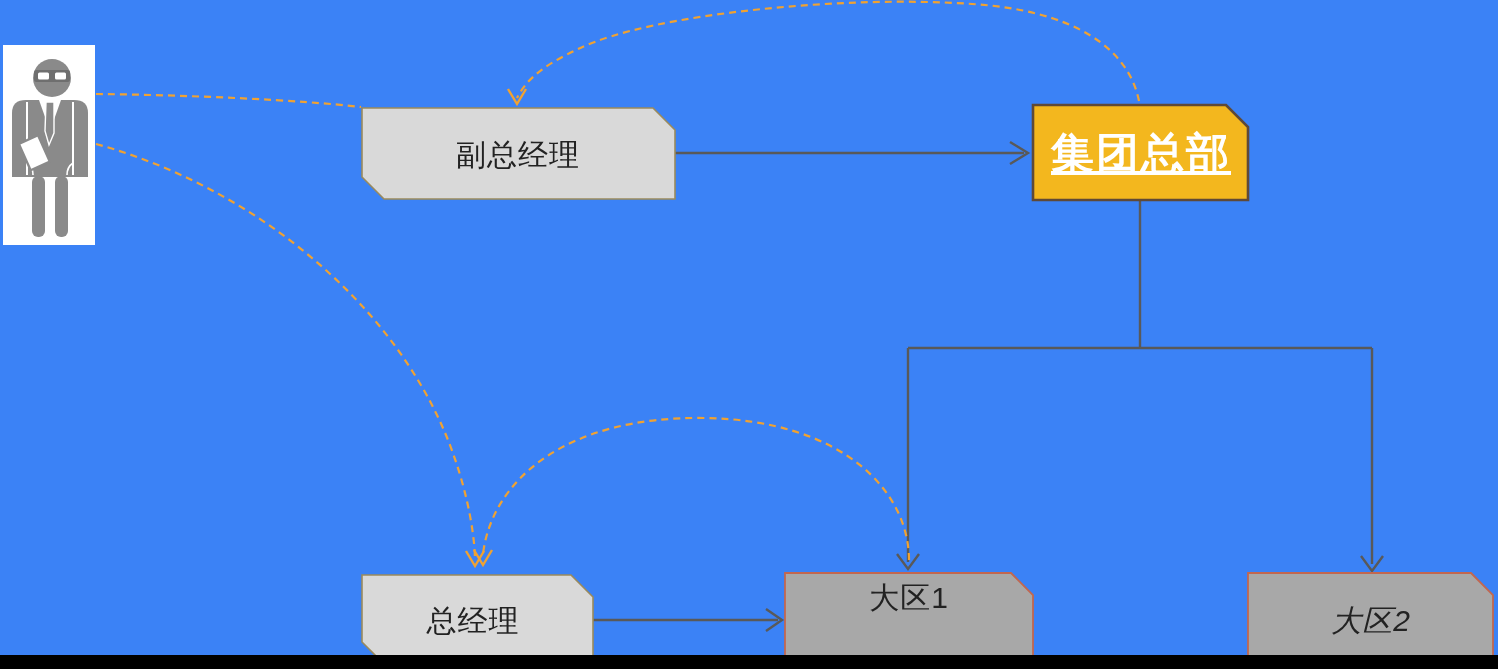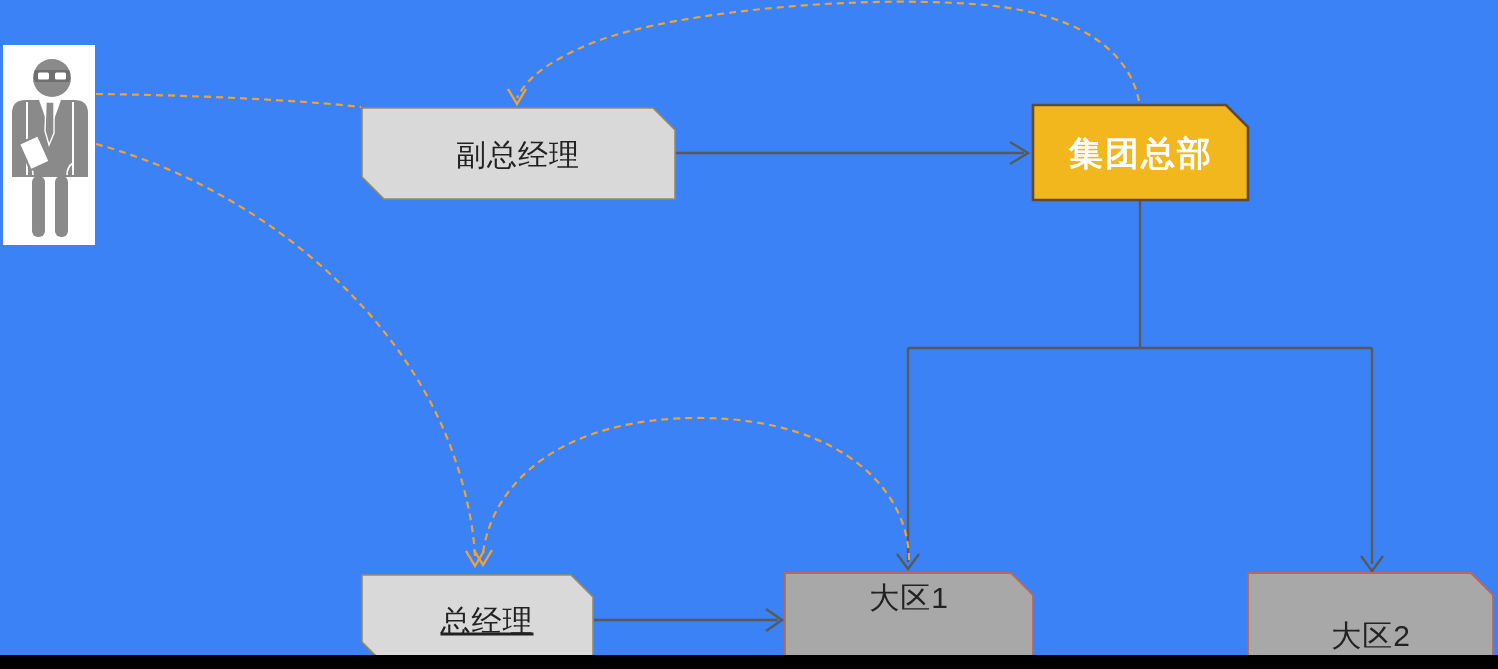--- a/index.html
+++ b/index.html
@@ -14,21 +14,21 @@
   .canvas svg.layer{position:absolute;left:0;top:0;}
   .node-label{
     position:absolute;
     transform:translate(-50%,-50%);
     white-space:nowrap;
     font-size:30px;
     letter-spacing:1px;
     pointer-events:none;
   }
   .label-dark{color:#222222;}
-  .label-light{color:#ffffff;font-weight:bold;font-size:34px;letter-spacing:2px;}
+  .label-light{color:#ffffff;font-weight:bold;font-size:43px;letter-spacing:2px;text-decoration:underline;}
 </style>
 </head>
 <body>
 
 <div class="canvas">
 
   <svg class="layer" width="1498" height="669" viewBox="0 0 1498 669">
 
     <g stroke="#595959" stroke-width="2.4" fill="none">
 
@@ -97,17 +97,17 @@
 
     <polygon points="362,575 571,575 593,597 593,664 384,664 362,642" stroke-width="1.6" fill="#d9d9d9" stroke="#9a8a5c"></polygon>
 
     <polygon points="785,573 1011,573 1033,595 1033,665 785,665" stroke-width="1.8" fill="#a8a8a8" stroke="#c2674f"></polygon>
 
     <polygon points="1248,573 1471,573 1493,595 1493,665 1248,665" stroke-width="1.8" fill="#a8a8a8" stroke="#c2674f"></polygon>
   </svg>
 
   <div class="node-label label-dark" style="left:518px;top:155px;">副总经理</div>
   <div class="node-label label-light" style="left:1141px;top:154px;">集团总部</div>
-  <div class="node-label label-dark" style="left:487px;top:621px;text-decoration:underline;">总经理</div>
+  <div class="node-label label-dark" style="left:473px;top:621px;">总经理</div>
   <div class="node-label label-dark" style="left:909px;top:598px;">大区1</div>
-  <div class="node-label label-dark" style="left:1371px;top:636px;">大区2</div>
+  <div class="node-label label-dark" style="left:1371px;top:621px;font-style:italic;">大区2</div>
 
 </div>
 
 </body></html>

